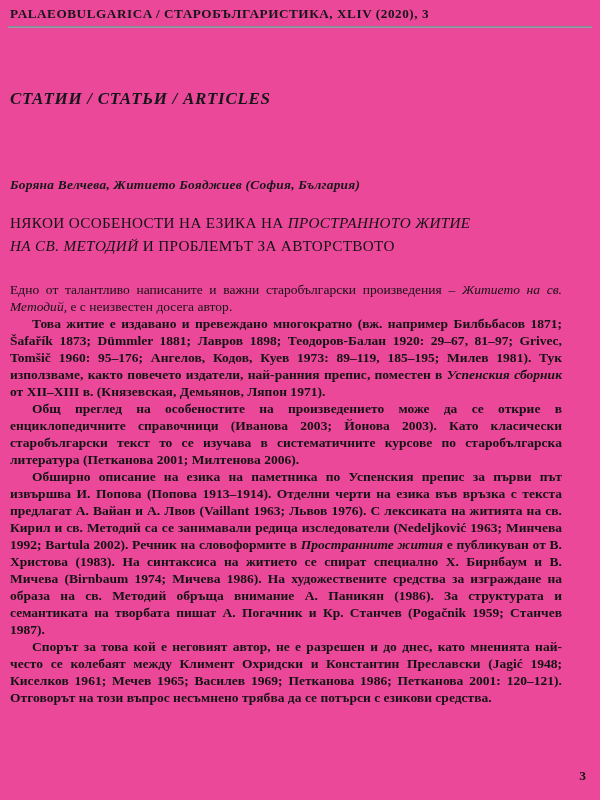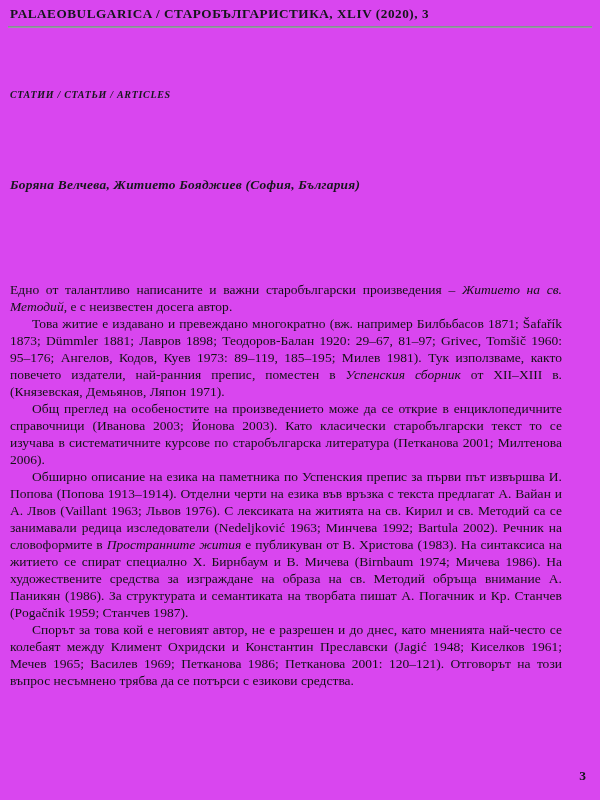--- a/index.html
+++ b/index.html
@@ -16,21 +16,21 @@
     color: #111111;
     -webkit-font-smoothing: antialiased;
   }
 
   .page {
     position: relative;
     width: 600px;
     height: 800px;
     box-sizing: border-box;
     padding: 0;
-    background: #d946ef;
+    background: #ec4899;
   }
 
   
   .running-head {
     position: absolute;
     top: 6px;
     left: 10px;
     right: 10px;
     height: 20px;
   }
@@ -51,21 +51,21 @@
     background: linear-gradient(to bottom, #9aa0a8 0%, #70767e 55%, #c7ccd2 100%);
   }
 
   
   .section-label {
     position: absolute;
     top: 89px;
     left: 10px;
     font-weight: bold;
     font-style: italic;
-    font-size: 10px;
+    font-size: 17px;
     letter-spacing: 0.7px;
     color: #15161a;
     white-space: nowrap;
   }
 
   
   .byline {
     position: absolute;
     top: 177px;
     left: 10px;
@@ -103,20 +103,21 @@
     color: #121214;
     letter-spacing: 0.02px;
   }
   .body-text p {
     margin: 0;
     text-align: justify;
     text-justify: inter-word;
   }
   .body-text p.indent {
     text-indent: 22px;
+    font-weight: bold;
   }
   .body-text i { font-style: italic; }
 
   
   .folio {
     position: absolute;
     bottom: 16px;
     right: 14px;
     font-size: 13.5px;
     font-weight: bold;
@@ -131,20 +132,22 @@
   <div class="running-head">
     <div class="running-head-text">PALAEOBULGARICA / СТАРОБЪЛГАРИСТИКА, XLIV (2020), 3</div>
   </div>
   <div class="head-rule"></div>
 
   <div class="section-label">СТАТИИ / СТАТЬИ / ARTICLES</div>
 
   <div class="byline">Боряна Велчева, Житието Бояджиев (София, България)</div>
 
   <div class="article-title">
+    <span class="ln"><span>НЯКОИ ОСОБЕНОСТИ НА ЕЗИКА НА </span><i>ПРОСТРАННОТО ЖИТИЕ</i></span>
+    <span class="ln"><i>НА СВ. МЕТОДИЙ</i><span> И ПРОБЛЕМЪТ ЗА АВТОРСТВОТО</span></span>
   </div>
 
   <div class="body-text">
 
     <p><span>Едно от талантливо написаните и важни старобългарски произведения – </span><i>Житието на св. Методий</i><span>, е с неизвестен досега автор.</span></p>
 
     <p class="indent"><span>Това житие е издавано и превеждано многократно (вж. например Билбьбасов 1871; Šafařík 1873; Dümmler 1881; Лавров 1898; Теодоров-Балан 1920: 29–67, 81–97; Grivec, Tomšič 1960: 95–176; Ангелов, Кодов, Куев 1973: 89–119, 185–195; Милев 1981). Тук използваме, както повечето издатели, най-ранния препис, поместен в </span><i>Успенския сборник</i><span> от XII–XIII в. (Князевская, Демьянов, Ляпон 1971).</span></p>
 
     <p class="indent">Общ преглед на особеностите на произведението може да се открие в енциклопедичните справочници (Иванова 2003; Йонова 2003). Като класически старобългарски текст то се изучава в систематичните курсове по старобългарска литература (Петканова 2001; Милтенова 2006).</p>
 

